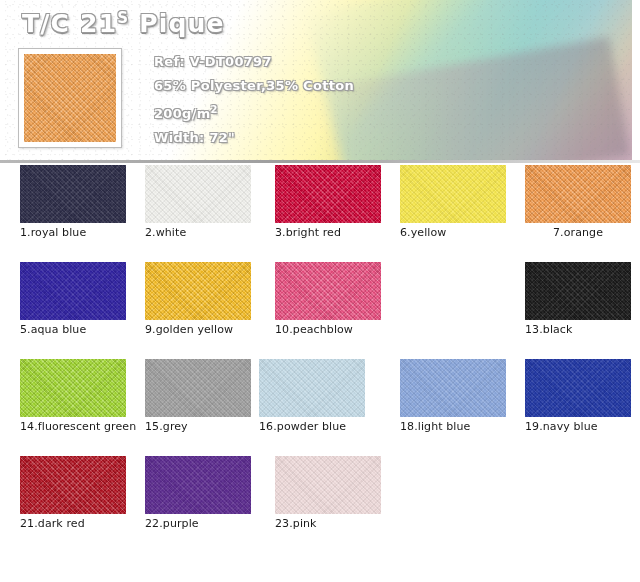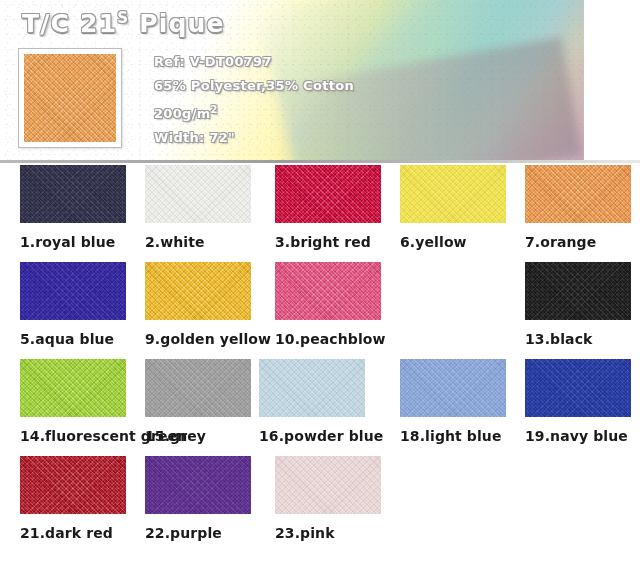--- a/index.html
+++ b/index.html
@@ -15,21 +15,21 @@
   #page {
     position: relative;
     width: 640px;
     height: 582px;
     background: #ffffff;
   }
 
   
   #header {
     position: relative;
-    width: 584px;
+    width: 632px;
     height: 162px;
     overflow: hidden;
     background: #ffffff;
   }
 
   .hdr-gradient {
     position: absolute;
     inset: 0;
     background:
       linear-gradient(115deg,
@@ -163,24 +163,24 @@
     position: absolute;
     top: 0;
     width: 106px;
   }
   .cell .sw {
     width: 106px;
     height: 58px;
     display: block;
   }
   .cell .lbl {
-    margin-top: 11px;
+    margin-top: 3px;
     font-family: "DejaVu Sans", sans-serif;
-    font-size: 14px;
-    font-weight: bold;
+    font-size: 11px;
+    font-weight: normal;
     color: #1a1a1a;
     white-space: nowrap;
     letter-spacing: .1px;
   }
 
   
   .fab {
     position: relative;
     background-repeat: repeat;
     background-size: 5px 5px, 5px 5px, 7px 7px;
@@ -248,21 +248,21 @@
           <div class="lbl">2.white</div>
         </div>
         <div class="cell" style="left: 275px;">
           <div class="sw fab " style="background: rgb(209, 0, 52);"></div>
           <div class="lbl">3.bright  red</div>
         </div>
         <div class="cell" style="left: 400px;">
           <div class="sw fab light" style="background: rgb(247, 232, 78);"></div>
           <div class="lbl">6.yellow</div>
         </div>
-        <div class="cell" style="left: 525px;">
+        <div class="cell" style="left: 525px; text-align: center;">
           <div class="sw fab " style="background: rgb(245, 154, 74);"></div>
           <div class="lbl">7.orange</div>
         </div>
       </div>
       <div class="row">
         <div class="cell" style="left: 20px;">
           <div class="sw fab verydark" style="background: rgb(48, 34, 160);"></div>
           <div class="lbl">5.aqua  blue</div>
         </div>
         <div class="cell" style="left: 145px;">

